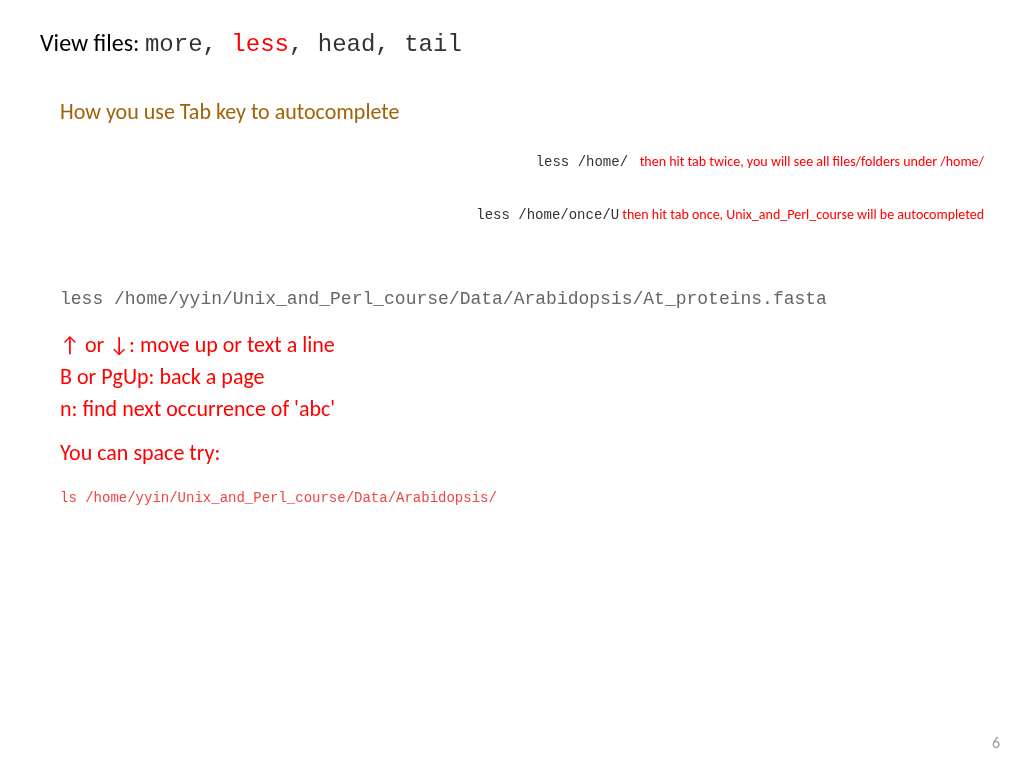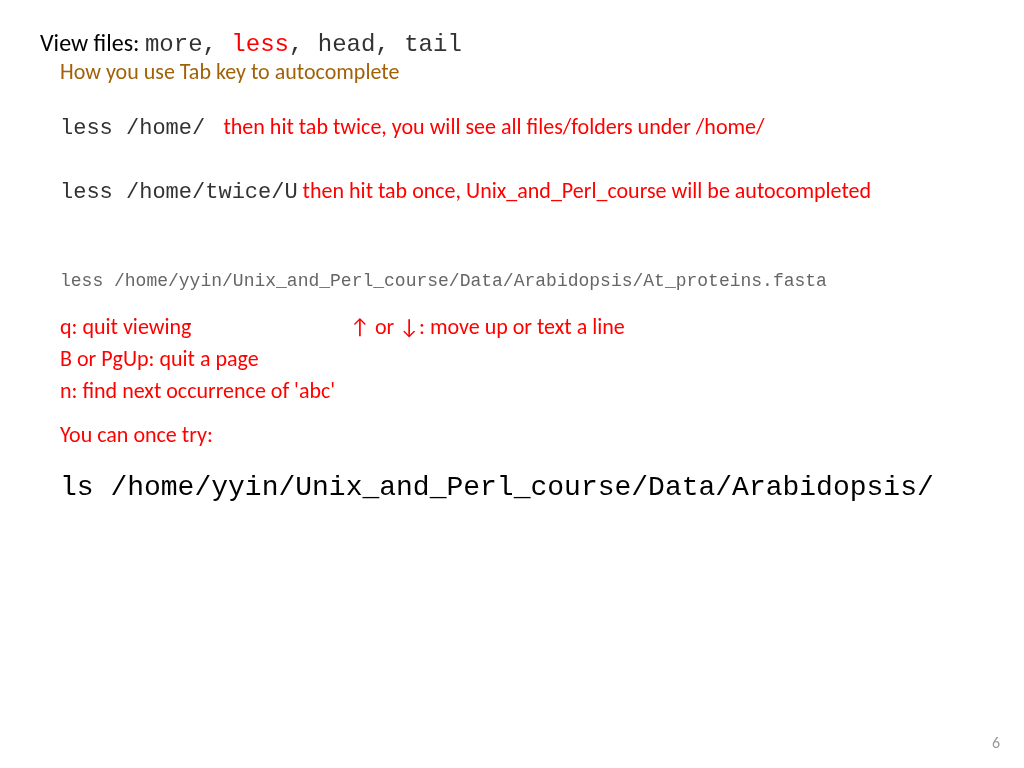--- a/index.html
+++ b/index.html
@@ -10,35 +10,37 @@
       font-family: Calibri, Arial, sans-serif;
       position: relative;
       overflow: hidden;
     }
     .slide {
       padding: 28px 40px 28px 40px;
     }
     .title-line {
       font-size: 24px;
       color: #000;
+      margin-bottom: 40px;
     }
     .mono { font-family: "Courier New", monospace; color: #333; }
     .red { color: #ff0000; }
     .content {
       padding-left: 20px;
     }
     .red-heading {
       color: #a16207;
       font-size: 22px;
       margin-bottom: 28px;
     }
     .cmd-line {
-      font-size: 22px;
+      font-size: 14px;
       margin-bottom: 6px;
       white-space: nowrap;
+      text-align: right;
     }
     .gap { height: 30px; }
     .small-mono {
       font-family: "Courier New", monospace;
       font-size: 18px;
       color: #666;
       padding-left: 0;
     }
     .shortcuts {
       color: #ff0000;
@@ -49,22 +51,22 @@
     .shortcuts .row { display: flex; }
     .shortcuts .col1 { width: 290px; flex-shrink: 0; }
     .also-try {
       color: #ff0000;
       font-size: 22px;
       margin-top: 14px;
       margin-bottom: 24px;
     }
     .ls-line {
       font-family: "Courier New", monospace;
-      font-size: 28px;
-      color: #000000;
+      font-size: 14px;
+      color: #ef4444;
     }
     .page-num {
       position: absolute;
       bottom: 16px;
       right: 24px;
       color: #999;
       font-size: 16px;
     }
   </style>
 </head>
@@ -80,41 +82,40 @@
 
     <div class="red-heading">How you use Tab key to autocomplete</div>
 
     <div class="cmd-line">
       <span class="mono">less /home/&nbsp;</span><span class="red">&nbsp;then hit tab twice, you will see all files/folders under /home/</span>
     </div>
 
     <div class="gap"></div>
 
     <div class="cmd-line">
-      <span class="mono">less /home/twice/U</span><span class="red">&nbsp;then hit tab once, Unix_and_Perl_course will be autocompleted</span>
+      <span class="mono">less /home/once/U</span><span class="red">&nbsp;then hit tab once, Unix_and_Perl_course will be autocompleted</span>
     </div>
 
     <div class="gap"></div>
 
 
     <div class="gap"></div>
 
     <div class="small-mono">less /home/yyin/Unix_and_Perl_course/Data/Arabidopsis/At_proteins.fasta</div>
 
     <div class="shortcuts">
       <div class="row">
-        <span class="col1">q: quit viewing</span>
         <span>↑ or ↓: move up or text a line</span>
       </div>
       <div class="row">
-        <span class="col1">B or PgUp: quit a page</span>
+        <span class="col1">B or PgUp: back a page</span>
       </div>
       <div>n: find next occurrence of 'abc'</div>
     </div>
 
-    <div class="also-try">You can once try:</div>
+    <div class="also-try">You can space try:</div>
 
     <div class="ls-line">ls /home/yyin/Unix_and_Perl_course/Data/Arabidopsis/</div>
 
   </div>
 </div>
 
 <div class="page-num">6</div>
 
 </body></html>

